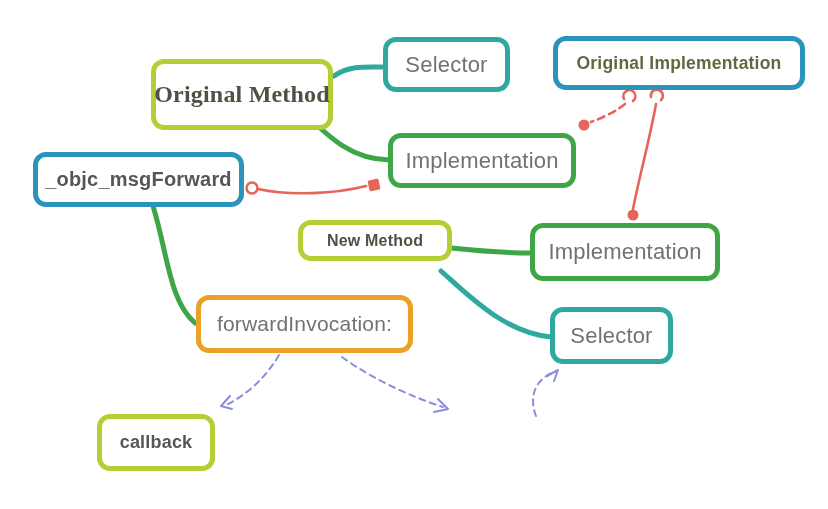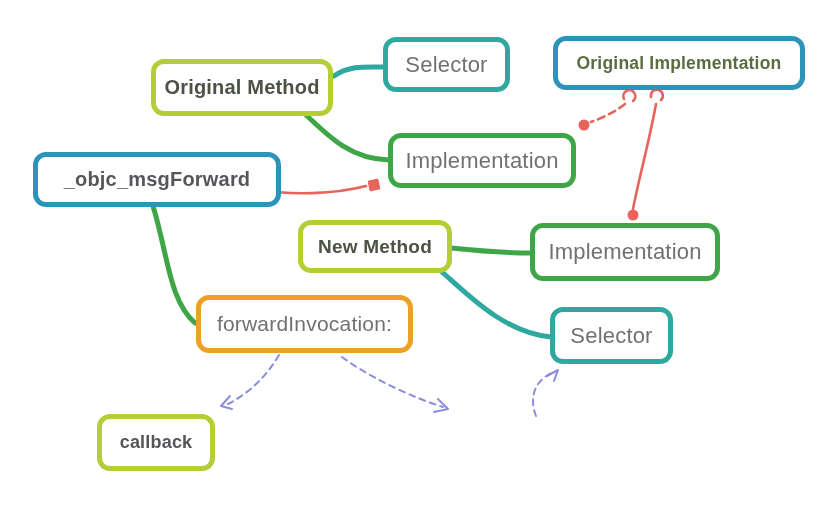--- a/index.html
+++ b/index.html
@@ -63,41 +63,41 @@
     <circle cx="633" cy="215" r="5.5" class="f-red"></circle>
 
     <path class="s-purple w-p dash-p" d="M 279 355 C 266 377, 249 393, 228 404"></path>
     <path class="s-purple w-p" d="M 230 396 L 221 406 L 232 409"></path>
     <path class="s-purple w-p dash-p" d="M 342 357 C 372 379, 414 398, 443 407"></path>
     <path class="s-purple w-p" d="M 438 399 L 448 409 L 434 412"></path>
     <path class="s-purple w-p dash-p" d="M 536 416 C 529 398, 534 380, 554 372"></path>
     <path class="s-purple w-p" d="M 547 376 L 558 370 L 554 381"></path>
   </svg>
 
-  <div class="node b-lime bold t-darkolive" style="left:151px;top:59px;width:182px;height:57px;font-size:20px;">
+  <div class="node b-lime bold t-darkolive" style="left:151px;top:59px;width:182px;height:71px;font-size:24px;font-family:Liberation Serif, serif;">
     <span>Original Method</span>
   </div>
 
   <div class="node b-teal t-gray" style="left:383px;top:37px;width:127px;height:55px;font-size:22px;">
     <span>Selector</span>
   </div>
 
   <div class="node b-blue bold t-olive" style="left:553px;top:36px;width:252px;height:54px;font-size:17.5px;">
     <span>Original Implementation</span>
   </div>
 
   <div class="node b-green t-gray" style="left:388px;top:133px;width:188px;height:55px;font-size:22px;">
     <span>Implementation</span>
   </div>
 
-  <div class="node b-blue bold t-boldgray" style="left:33px;top:152px;width:248px;height:55px;font-size:20px;text-align:right;">
+  <div class="node b-blue bold t-boldgray" style="left:33px;top:152px;width:211px;height:55px;font-size:20px;text-align:right;">
     <span>_objc_msgForward</span>
   </div>
 
-  <div class="node b-lime bold t-darkolive" style="left:298px;top:220px;width:154px;height:53px;font-size:19px;">
+  <div class="node b-lime bold t-darkolive" style="left:298px;top:220px;width:154px;height:41px;font-size:16px;">
     <span>New Method</span>
   </div>
 
   <div class="node b-green t-gray" style="left:530px;top:223px;width:190px;height:58px;font-size:22px;">
     <span>Implementation</span>
   </div>
 
   <div class="node b-orange t-gray" style="left:196px;top:295px;width:217px;height:58px;font-size:21px;">
     <span>forwardInvocation:</span>
   </div>

